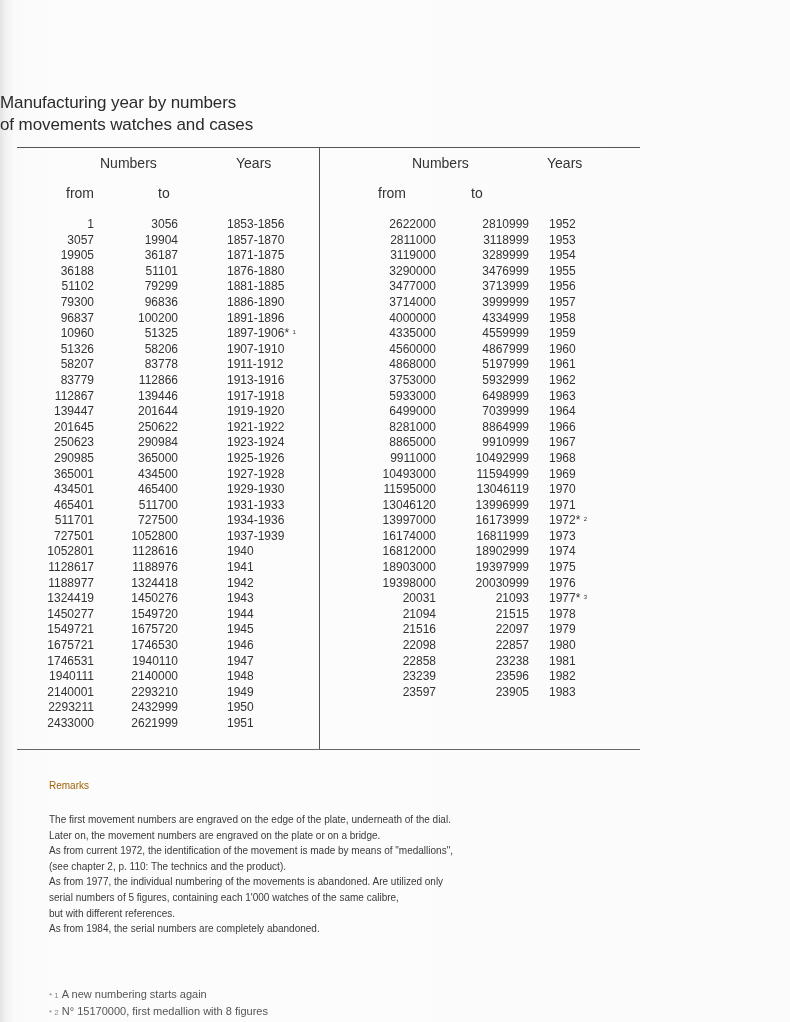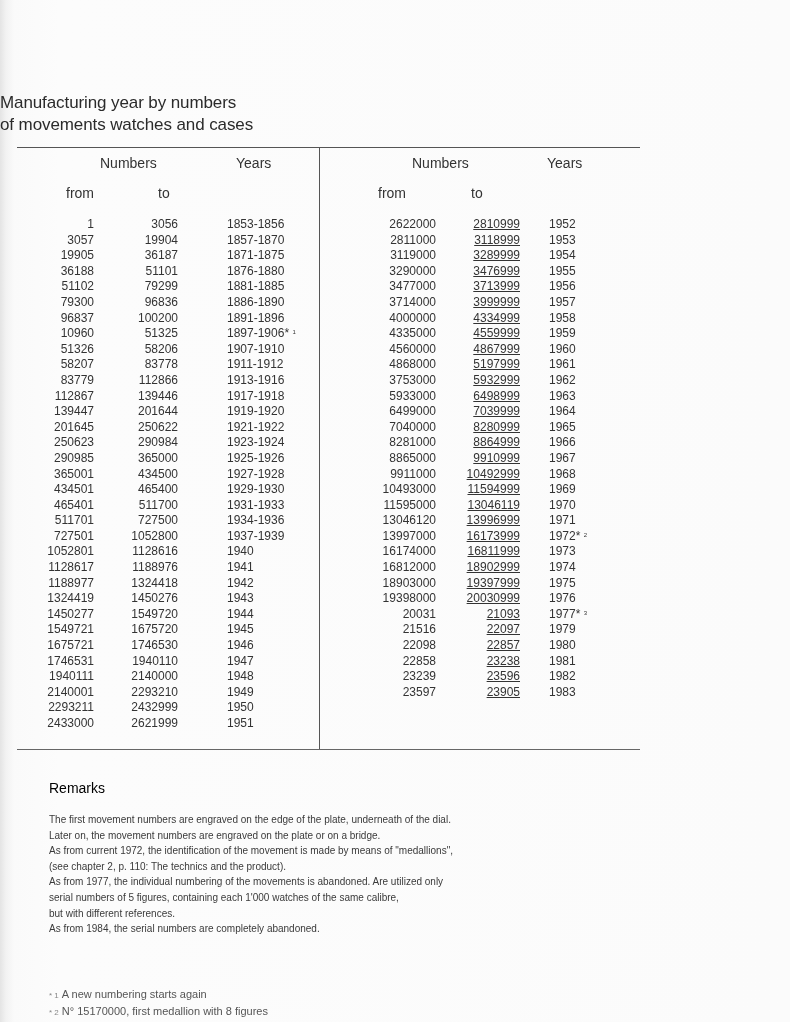--- a/index.html
+++ b/index.html
@@ -20,23 +20,23 @@
     .row { height: 15.6px; line-height: 15.6px; position: relative; }
     .c-from, .c-to { position: absolute; text-align: right; }
     .c-year { position: absolute; text-align: left; white-space: nowrap; }
     .c-year sup { font-size: 6px; vertical-align: top; position: relative; top: -1px; }
     #left-table { left: 0; top: 217px; width: 320px; }
     #left-table .c-from { right: 226px; }
     #left-table .c-to { right: 142px; }
     #left-table .c-year { left: 227px; }
     #right-table { left: 320px; top: 217px; width: 320px; }
     #right-table .c-from { right: 204px; }
-    #right-table .c-to { right: 120px; text-decoration: underline; }
+    #right-table .c-to { right: 111px; }
     #right-table .c-year { left: 229px; text-align: center; }
-    .remarks-title { position: absolute; left: 49px; top: 780px; font-size: 14px; color: #000000; }
+    .remarks-title { position: absolute; left: 49px; top: 780px; font-size: 10px; color: #a16207; }
     .remarks { position: absolute; left: 49px; top: 812px; font-size: 10px; line-height: 15.6px; color: #3a3a3a; }
     .notes { position: absolute; left: 49px; top: 987px; font-size: 11px; line-height: 15.6px; color: #555; }
     .notes .mark { font-size: 8px; color: #888; margin-right: 3px; }
   </style>
 </head>
 <body>
 
 <div class="title">
   <div>Manufacturing year by numbers</div>
   <div>of movements watches and cases</div>
@@ -283,25 +283,20 @@
       <span class="c-from">5933000</span>
       <span class="c-to">6498999</span>
       <span class="c-year"><span>1963</span></span>
     </div>
     <div class="row">
       <span class="c-from">6499000</span>
       <span class="c-to">7039999</span>
       <span class="c-year"><span>1964</span></span>
     </div>
     <div class="row">
-      <span class="c-from">7040000</span>
-      <span class="c-to">8280999</span>
-      <span class="c-year"><span>1965</span></span>
-    </div>
-    <div class="row">
       <span class="c-from">8281000</span>
       <span class="c-to">8864999</span>
       <span class="c-year"><span>1966</span></span>
     </div>
     <div class="row">
       <span class="c-from">8865000</span>
       <span class="c-to">9910999</span>
       <span class="c-year"><span>1967</span></span>
     </div>
     <div class="row">
@@ -346,20 +341,25 @@
     </div>
     <div class="row">
       <span class="c-from">19398000</span>
       <span class="c-to">20030999</span>
       <span class="c-year"><span>1976</span></span>
     </div>
     <div class="row">
       <span class="c-from">20031</span>
       <span class="c-to">21093</span>
       <span class="c-year"><span>1977*</span> <sup>3</sup></span>
+    </div>
+    <div class="row">
+      <span class="c-from">21094</span>
+      <span class="c-to">21515</span>
+      <span class="c-year"><span>1978</span></span>
     </div>
     <div class="row">
       <span class="c-from">21516</span>
       <span class="c-to">22097</span>
       <span class="c-year"><span>1979</span></span>
     </div>
     <div class="row">
       <span class="c-from">22098</span>
       <span class="c-to">22857</span>
       <span class="c-year"><span>1980</span></span>

